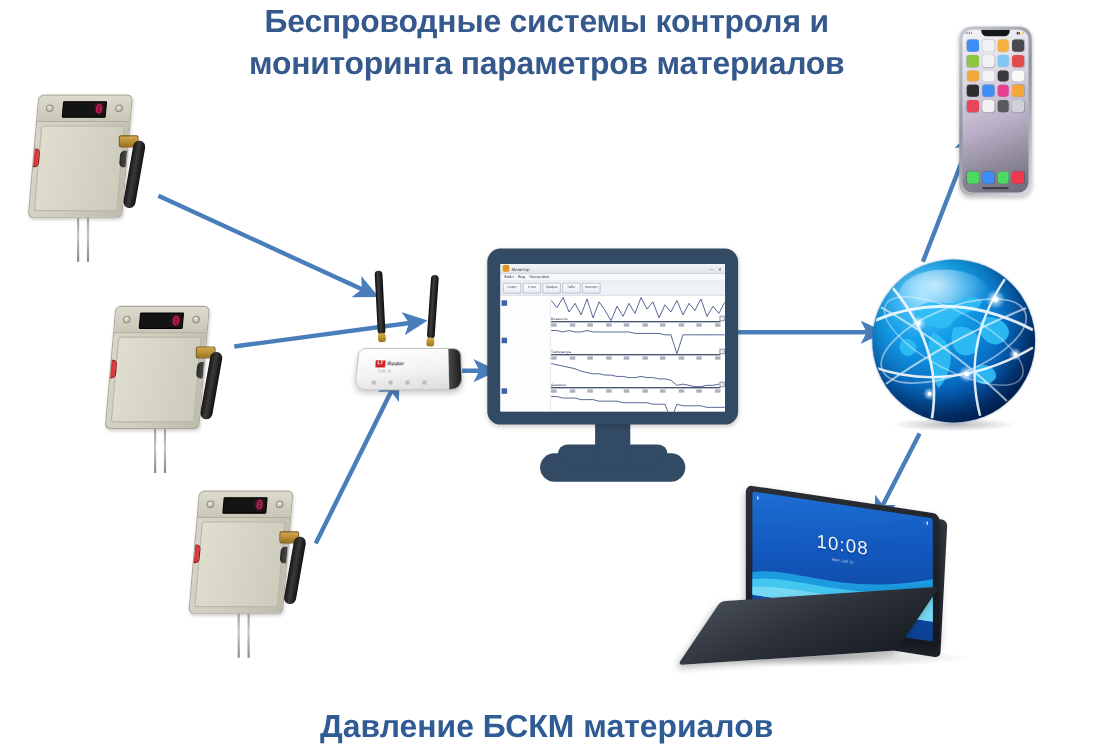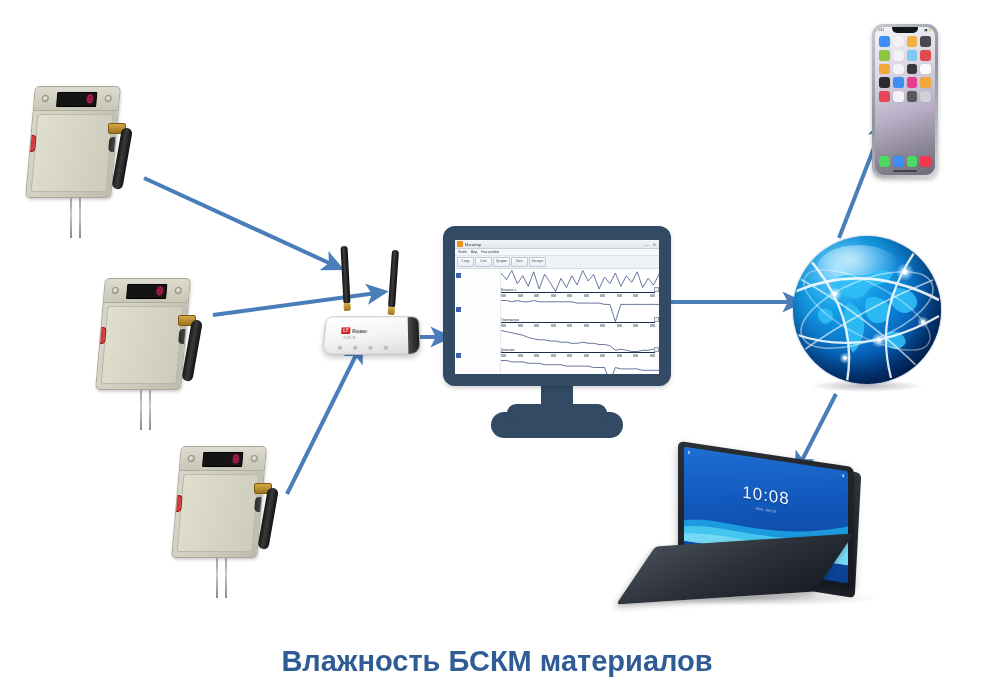--- a/index.html
+++ b/index.html
@@ -380,20 +380,24 @@
     position:absolute; left:6px; top:146px; width:246px; height:16px;
     border-radius:50%;
     background: radial-gradient(ellipse, rgba(60,60,70,.28), rgba(255,255,255,0) 72%);
   }
 </style>
 </head>
 <body>
 
 <div id="stage">
 
+  <div class="title">
+    <span>Беспроводные системы контроля и</span>
+    <span class="l2">мониторинга параметров материалов</span>
+  </div>
 
   <svg id="arrows" viewBox="0 0 994 686">
     <defs>
       <marker id="ah" markerWidth="6" markerHeight="6" refX="4.4" refY="3" orient="auto">
         <path d="M0,0.35 L5.6,3 L0,5.65 L1.35,3 Z" fill="#4a7ebb"></path>
       </marker>
     </defs>
     <g stroke="#4a7ebb" stroke-width="4" fill="none" marker-end="url(#ah)">
       <path d="M144,178 L340,268"></path>
       <path d="M213,315 L384,292"></path>
@@ -709,15 +713,15 @@
         <svg class="t-wave" viewBox="0 0 200 60" preserveAspectRatio="none">
           <path d="M-10 46 C 40 10, 90 58, 210 6 L210 60 L-10 60 Z" fill="#1fa8e8" opacity="0.85"></path>
           <path d="M-10 52 C 40 20, 100 62, 210 16 L210 60 L-10 60 Z" fill="#4fd2f2" opacity="0.8"></path>
           <path d="M-10 57 C 50 34, 110 64, 210 28 L210 60 L-10 60 Z" fill="#9fe8fa" opacity="0.55"></path>
         </svg>
       </div>
     </div>
     <div class="t-folio-stand"></div>
   </div>
 
-  <div class="caption">Влажность БСКМ материалов</div>
+  <div class="caption">Давление БСКМ материалов</div>
 
 </div>
 
 </body></html>

